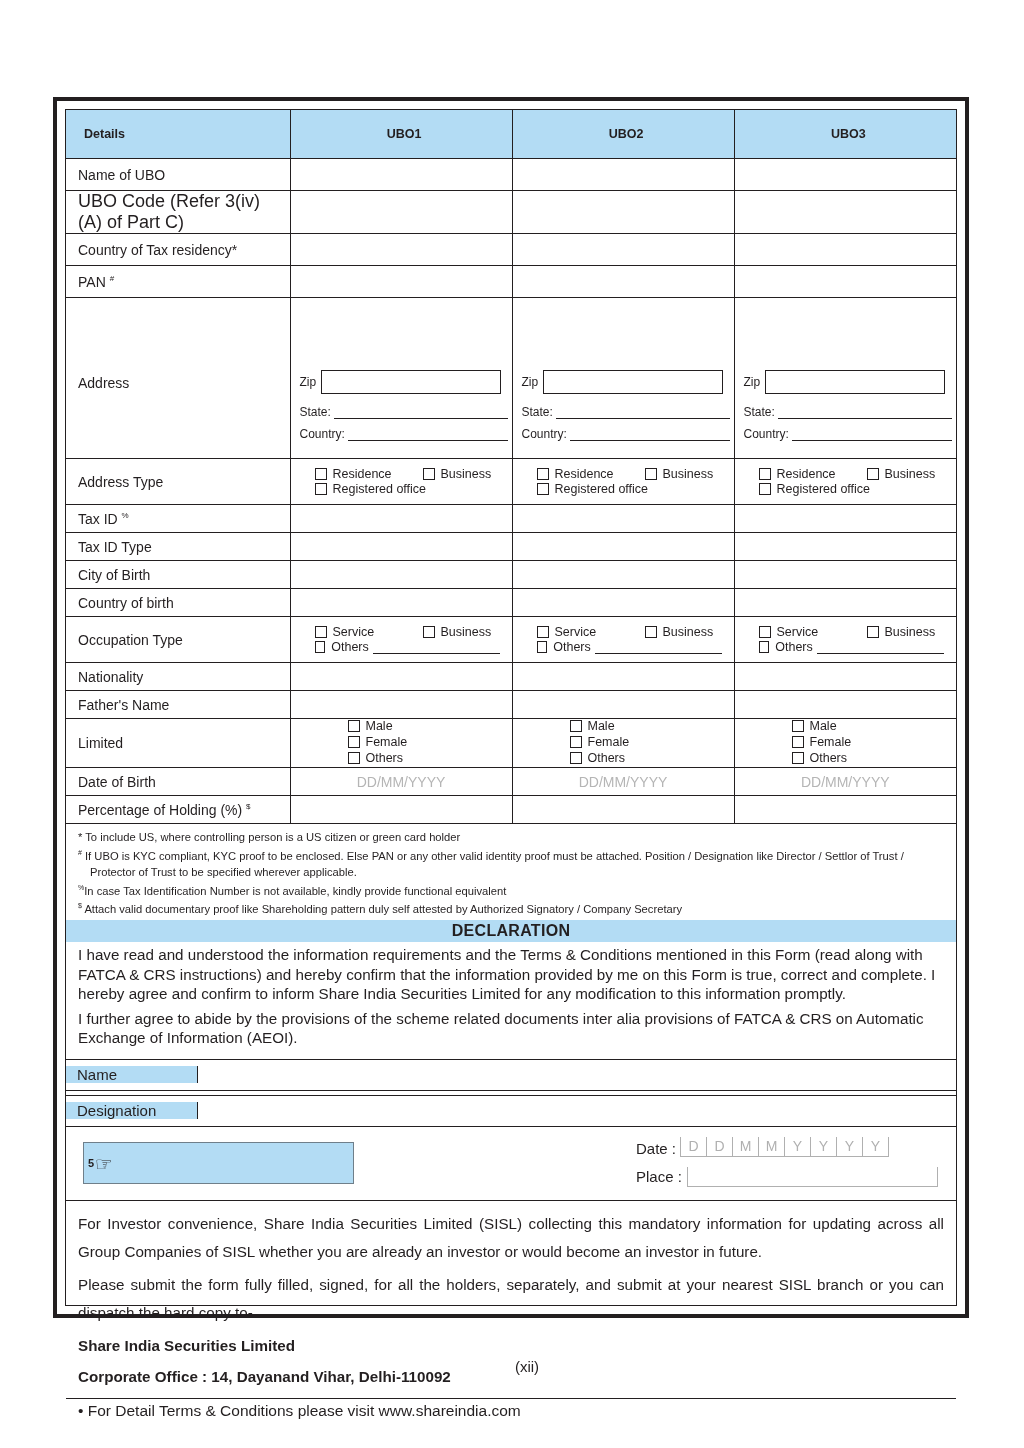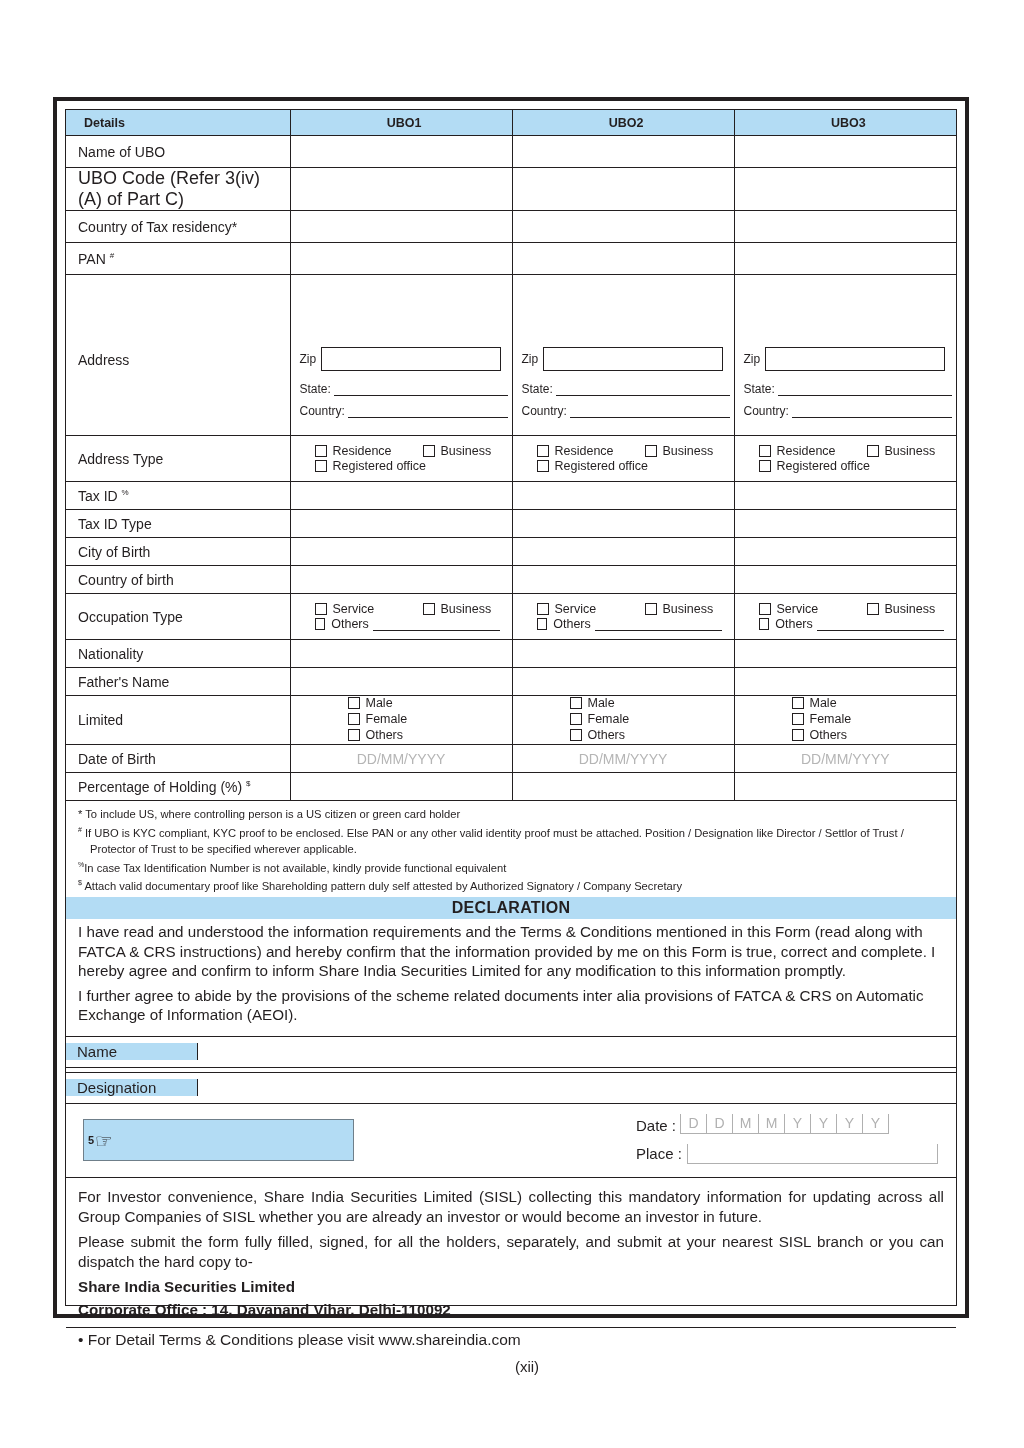--- a/index.html
+++ b/index.html
@@ -5,21 +5,21 @@
   html, body { margin: 0; padding: 0; background: #ffffff; }
   body { width: 1024px; height: 1448px; position: relative; font-family: "Liberation Sans", "DejaVu Sans", sans-serif; color: #231f20; }
   .outer { position: absolute; left: 53px; top: 97px; width: 908px; height: 1213px; border: 4px solid #231f20; box-sizing: content-box; background: #fff; }
   .inner { position: absolute; left: 8px; top: 8px; width: 892px; height: 1197px; border: 1px solid #231f20; box-sizing: border-box; }
 
   table.ubo { border-collapse: collapse; width: 100%; table-layout: fixed; }
   table.ubo td, table.ubo th { border: 1px solid #231f20; padding: 0 12px; font-size: 14px; vertical-align: middle; }
   table.ubo tr:first-child th { border-top: none; }
   table.ubo td:first-child, table.ubo th:first-child { border-left: none; }
   table.ubo td:last-child, table.ubo th:last-child { border-right: none; }
-  table.ubo th { background: #b3dcf4; font-weight: bold; font-size: 12.5px; height: 25px; text-align: center; padding-left: 18px; }
+  table.ubo th { background: #b3dcf4; font-weight: bold; font-size: 12.5px; height: 48px; text-align: center; padding-left: 18px; }
   table.ubo th.first { text-align: left; }
   col.c0 { width: 224px; }
   .r-std td { height: 31px; }
   .r-sm td { height: 27px; }
   .r-addr td { height: 150px; vertical-align: top; }
   .r-2line td { height: 45px; }
   .lbl { font-size: 14px; }
   sup { font-size: 8px; }
   .addr-lbl { padding-top: 10px !important; }
   .addr-cell { padding: 0 4px 0 9px !important; position: relative; }
@@ -54,21 +54,21 @@
   .sign-box { position: absolute; left: 17px; top: 15px; width: 271px; height: 42px; background: #b3dcf4; border: 1px solid #6f7f8a; box-sizing: border-box; }
   .sign-num { position: absolute; left: 4px; top: 14px; font-size: 11px; font-weight: bold; }
   .hand { position: absolute; left: 11px; top: 11px; font-size: 20px; line-height: 20px; }
   .date-row { position: absolute; left: 570px; top: 10px; display: flex; align-items: flex-end; font-size: 15px; }
   .date-boxes { display: flex; margin-left: 4px; }
   .date-boxes span { width: 25px; height: 19px; border-left: 1px solid #b0b0b0; border-bottom: 1px solid #b0b0b0; color: #b0b0b0; font-size: 14px; text-align: center; line-height: 19px; }
   .date-boxes span:last-child { border-right: 1px solid #b0b0b0; }
   .place-row { position: absolute; left: 570px; top: 40px; display: flex; align-items: center; font-size: 15px; }
   .place-box { width: 249px; height: 19px; border-left: 1px solid #b0b0b0; border-bottom: 1px solid #b0b0b0; border-right: 1px solid #b0b0b0; margin-left: 5px; }
 
-  .info { padding: 9px 12px 4px 12px; font-size: 15.2px; line-height: 20px; border-bottom: 1px solid #231f20; }
+  .info { padding: 9px 12px 4px 12px; font-size: 15.2px; line-height: 28px; border-bottom: 1px solid #231f20; }
   .info p { margin: 0 0 5px 0; text-align: justify; }
   .info b { display: block; margin: 0 0 3px 0; }
   .terms { padding: 3px 12px; font-size: 15.5px; height: 20px; }
 
   .page-num { position: absolute; left: 0; width: 1054px; top: 1358px; text-align: center; font-size: 15px; }
 </style>
 </head>
 <body>
 
 <div class="outer">

